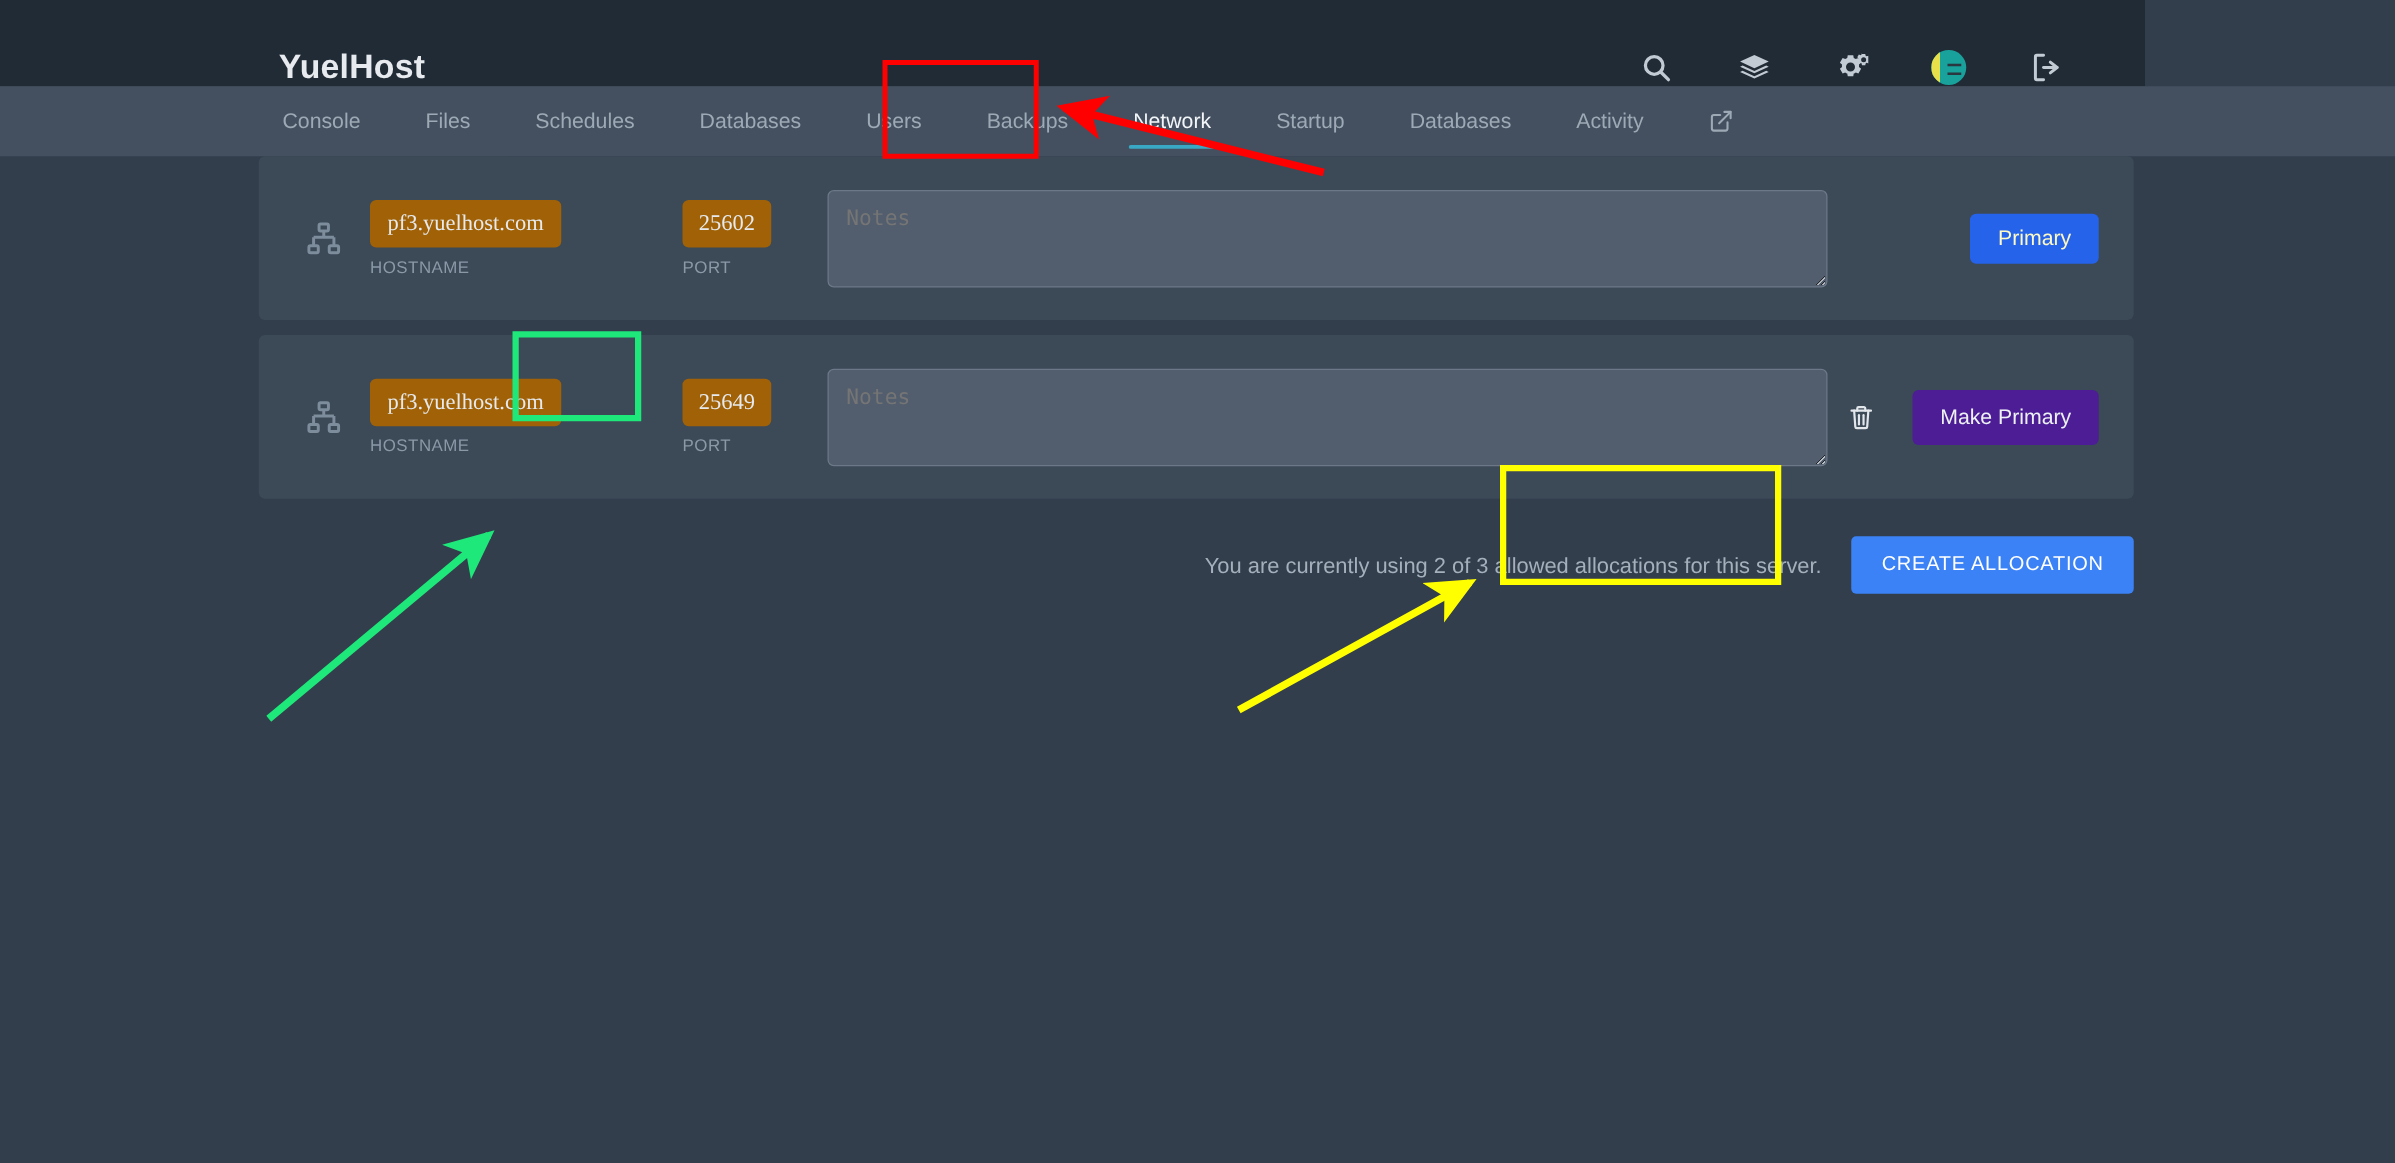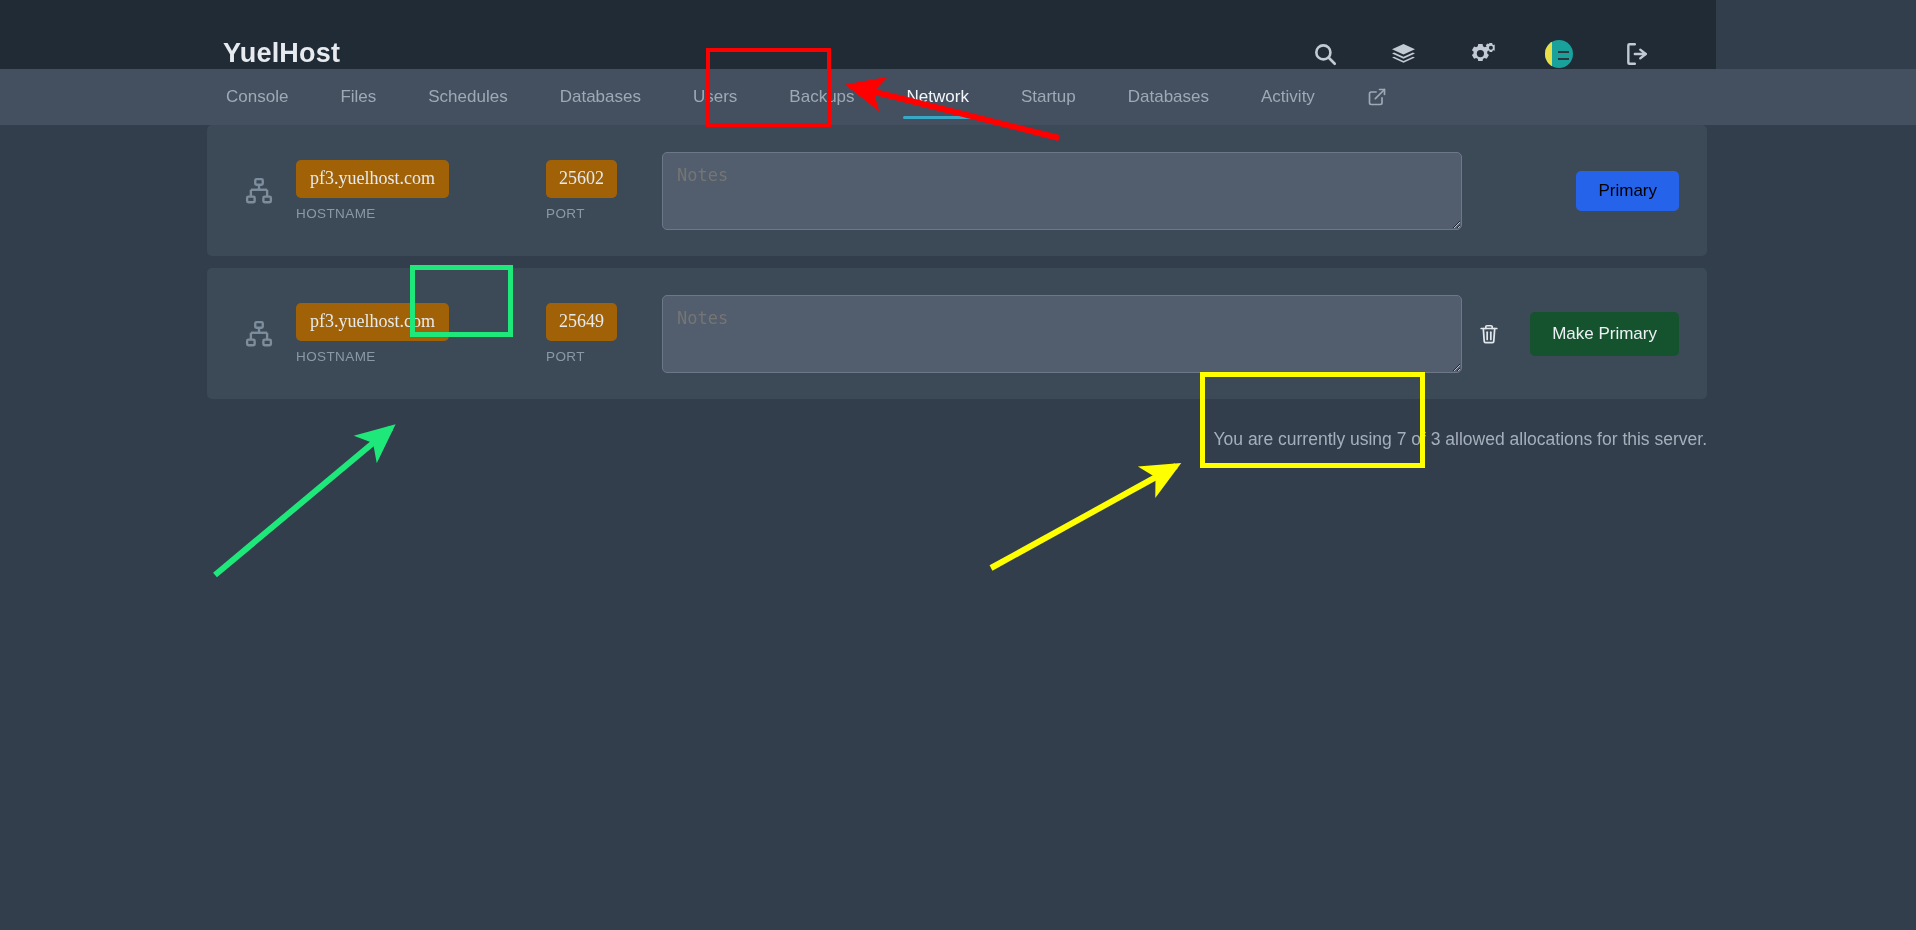--- a/index.html
+++ b/index.html
@@ -145,25 +145,25 @@
     width: 22px; height: 24px;
     color: #E2E7EC;
   }
   .btn {
     border: none; border-radius: 5px;
     font-family: "Liberation Sans", sans-serif;
     cursor: pointer;
     white-space: nowrap;
   }
   .btn-primary-blue {
-    background: #2563EB; color: #000000;
+    background: #2563EB; color: #fef9c3;
     font-size: 17px; padding: 10px 22px;
   }
   .btn-make-primary {
-    background: #14532d; color: #EDF1F5;
+    background: #4c1d95; color: #EDF1F5;
     font-size: 17px; padding: 12px 22px;
   }
 
   
   .alloc-footer {
     width: 1500px;
     margin-top: 30px;
     display: flex; align-items: center; justify-content: flex-end;
     gap: 24px;
   }
@@ -318,21 +318,22 @@
             <path d="M5.8 6l1 14a1.4 1.4 0 0 0 1.4 1.3h7.6a1.4 1.4 0 0 0 1.4-1.3l1-14"></path>
             <line x1="10" y1="10" x2="10" y2="18"></line>
             <line x1="14" y1="10" x2="14" y2="18"></line>
           </svg>
         </div>
         <button class="btn btn-make-primary">Make Primary</button>
       </div>
     </div>
 
     <div class="alloc-footer">
-      <div class="alloc-note">You are currently using 7 of 3 allowed allocations for this server.</div>
+      <div class="alloc-note">You are currently using 2 of 3 allowed allocations for this server.</div>
+      <button class="btn btn-create">CREATE ALLOCATION</button>
     </div>
 
   </div>
 
   <div class="anno anno-box" style="left:706px; top:48px; width:125px; height:79px; border-width:4px; border-color:#FF0000;"></div>
 
   <div class="anno anno-box" style="left:410px; top:265px; width:103px; height:72px; border-width:5px; border-color:#1FE87B;"></div>
 
   <div class="anno anno-box" style="left:1200px; top:372px; width:225px; height:96px; border-width:5px; border-color:#FFFF00;"></div>
 

